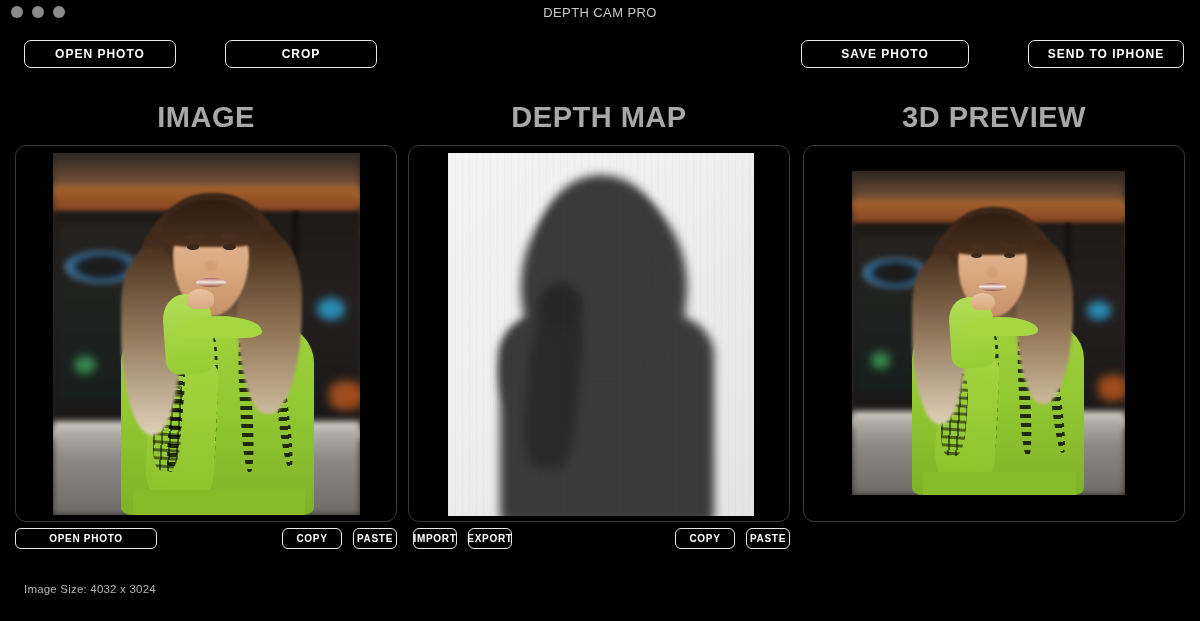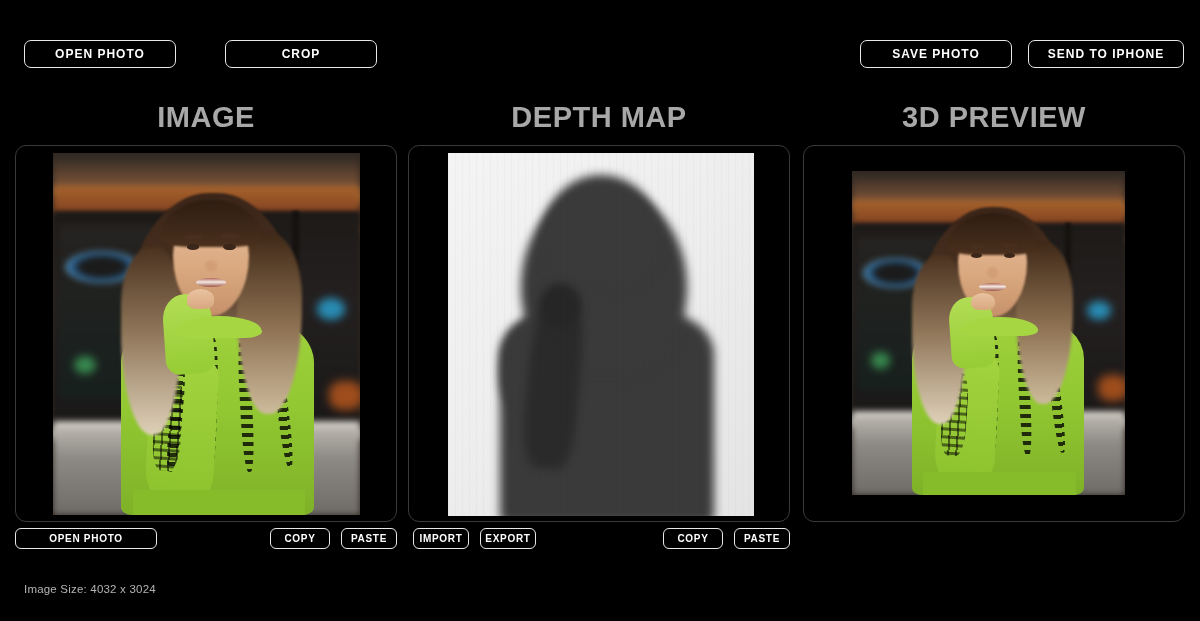--- a/index.html
+++ b/index.html
@@ -74,22 +74,22 @@
     display: flex; gap: 22px;
   }
   .toolbar-left .pill:nth-child(1) { width: 152px; }
   .toolbar-left .pill:nth-child(2) { width: 152px; margin-left: 27px; }
 
   .toolbar-right {
     position: absolute;
     top: 40px; right: 16px;
     display: flex; gap: 16px;
   }
-  .toolbar-right .pill:nth-child(1) { width: 152px; margin-left: 28px; }
-  .toolbar-right .pill:nth-child(2) { width: 156px; }
+  .toolbar-right .pill:nth-child(1) { width: 168px; margin-left: 28px; }
+  .toolbar-right .pill:nth-child(2) { width: 156px; margin-left: 43px; }
 
   
   .col-head {
     position: absolute;
     top: 101px;
     font-size: 29px;
     font-weight: bold;
     letter-spacing: 0.5px;
     color: #a8a8a8;
     text-align: center;
@@ -314,36 +314,44 @@
 
   
   .btnrow { position: absolute; display: flex; align-items: center; }
   #row-image   { left: 15px;  top: 528px; width: 382px; }
   #row-depth   { left: 413px; top: 528px; width: 377px; }
 
   .row-left  { display: flex; gap: 11px; }
   .row-right { display: flex; gap: 11px; margin-left: auto; }
   #row-image .pill.wide { width: 142px; }
   .pill.mini { width: 60px; }
-  .pill.mini-w { width: 56px; }
+  .pill.mini-w { width: 44px; }
 
   
   .status {
     position: absolute;
     left: 24px; top: 583px;
     font-size: 11.5px;
     color: #b4b4b4;
     letter-spacing: 0.2px;
   }
 </style>
 </head>
 <body>
 
 <div id="app">
 
+  <div class="titlebar">
+    <div class="traffic-lights">
+      <span class="light"></span>
+      <span class="light"></span>
+      <span class="light"></span>
+    </div>
+    <div class="app-title">DEPTH CAM PRO</div>
+  </div>
 
   <div class="toolbar-left">
     <button class="pill lg">OPEN PHOTO</button>
     <button class="pill lg">CROP</button>
   </div>
 
   <div class="toolbar-right">
     <button class="pill lg">SAVE PHOTO</button>
     <button class="pill lg">SEND TO IPHONE</button>
   </div>

